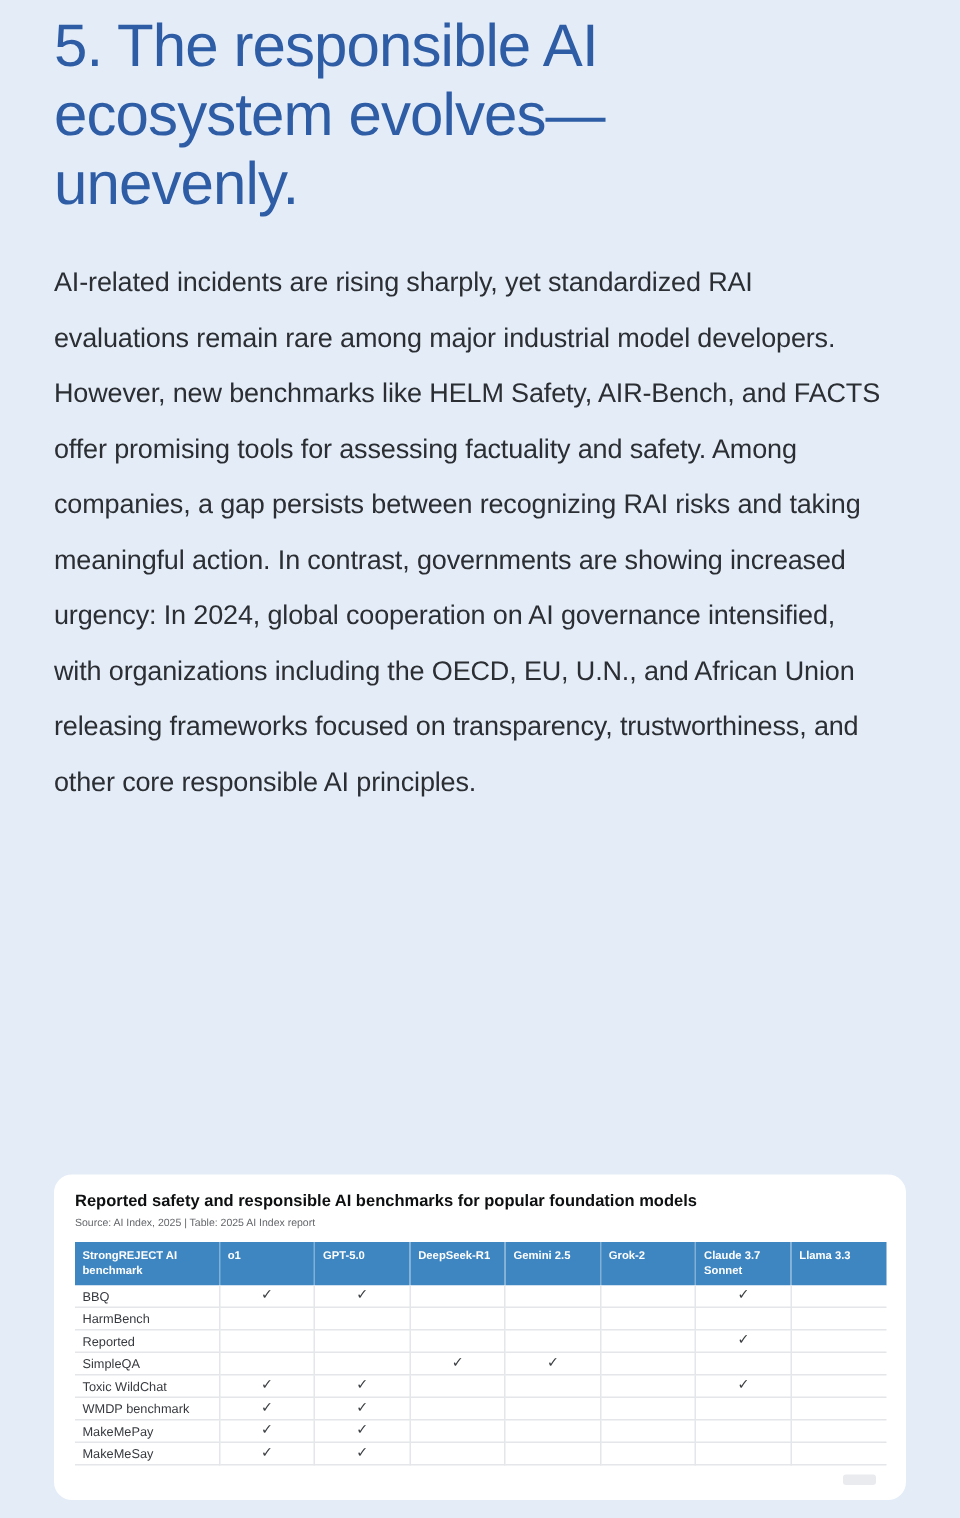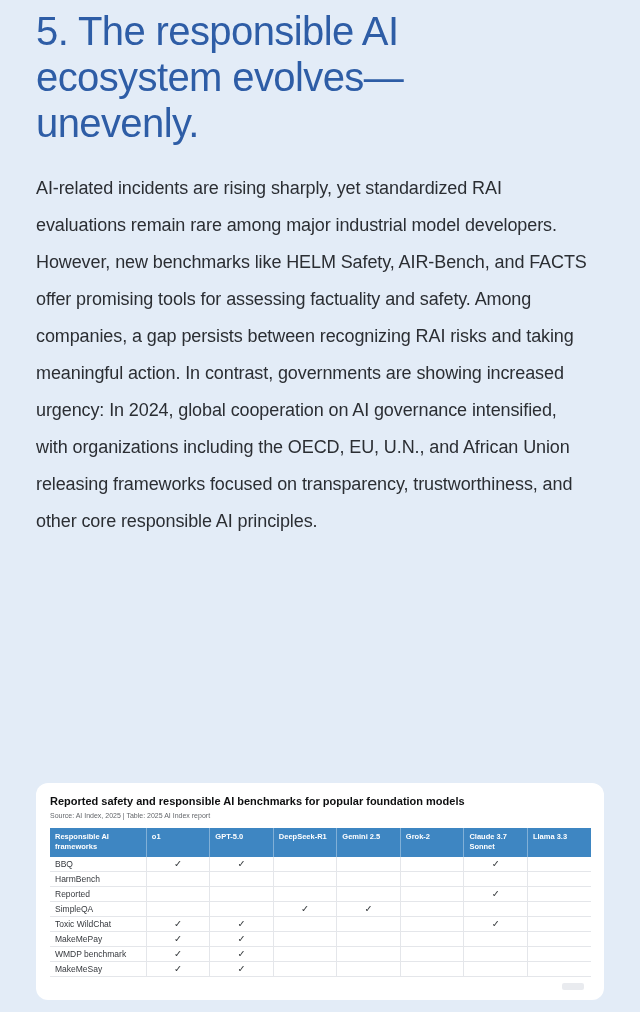--- a/index.html
+++ b/index.html
@@ -87,21 +87,21 @@
           <col>
           <col>
           <col>
           <col>
           <col>
           <col>
           <col>
         </colgroup>
       <thead>
         <tr id="thead-row">
-            <th>Responsible AI frameworks</th>
+            <th>StrongREJECT AI benchmark</th>
             <th>o1</th>
             <th>GPT-5.0</th>
             <th>DeepSeek-R1</th>
             <th>Gemini 2.5</th>
             <th>Grok-2</th>
             <th>Claude 3.7 Sonnet</th>
             <th>Llama 3.3</th>
           </tr>
       </thead>
       <tbody id="tbody">
@@ -149,31 +149,31 @@
             <td>Toxic WildChat</td>
             <td class="check-cell">✓</td>
             <td class="check-cell">✓</td>
             <td class="check-cell"></td>
             <td class="check-cell"></td>
             <td class="check-cell"></td>
             <td class="check-cell">✓</td>
             <td class="check-cell"></td>
           </tr>
           <tr>
-            <td>MakeMePay</td>
+            <td>WMDP benchmark</td>
             <td class="check-cell">✓</td>
             <td class="check-cell">✓</td>
             <td class="check-cell"></td>
             <td class="check-cell"></td>
             <td class="check-cell"></td>
             <td class="check-cell"></td>
             <td class="check-cell"></td>
           </tr>
           <tr>
-            <td>WMDP benchmark</td>
+            <td>MakeMePay</td>
             <td class="check-cell">✓</td>
             <td class="check-cell">✓</td>
             <td class="check-cell"></td>
             <td class="check-cell"></td>
             <td class="check-cell"></td>
             <td class="check-cell"></td>
             <td class="check-cell"></td>
           </tr>
           <tr>
             <td>MakeMeSay</td>

